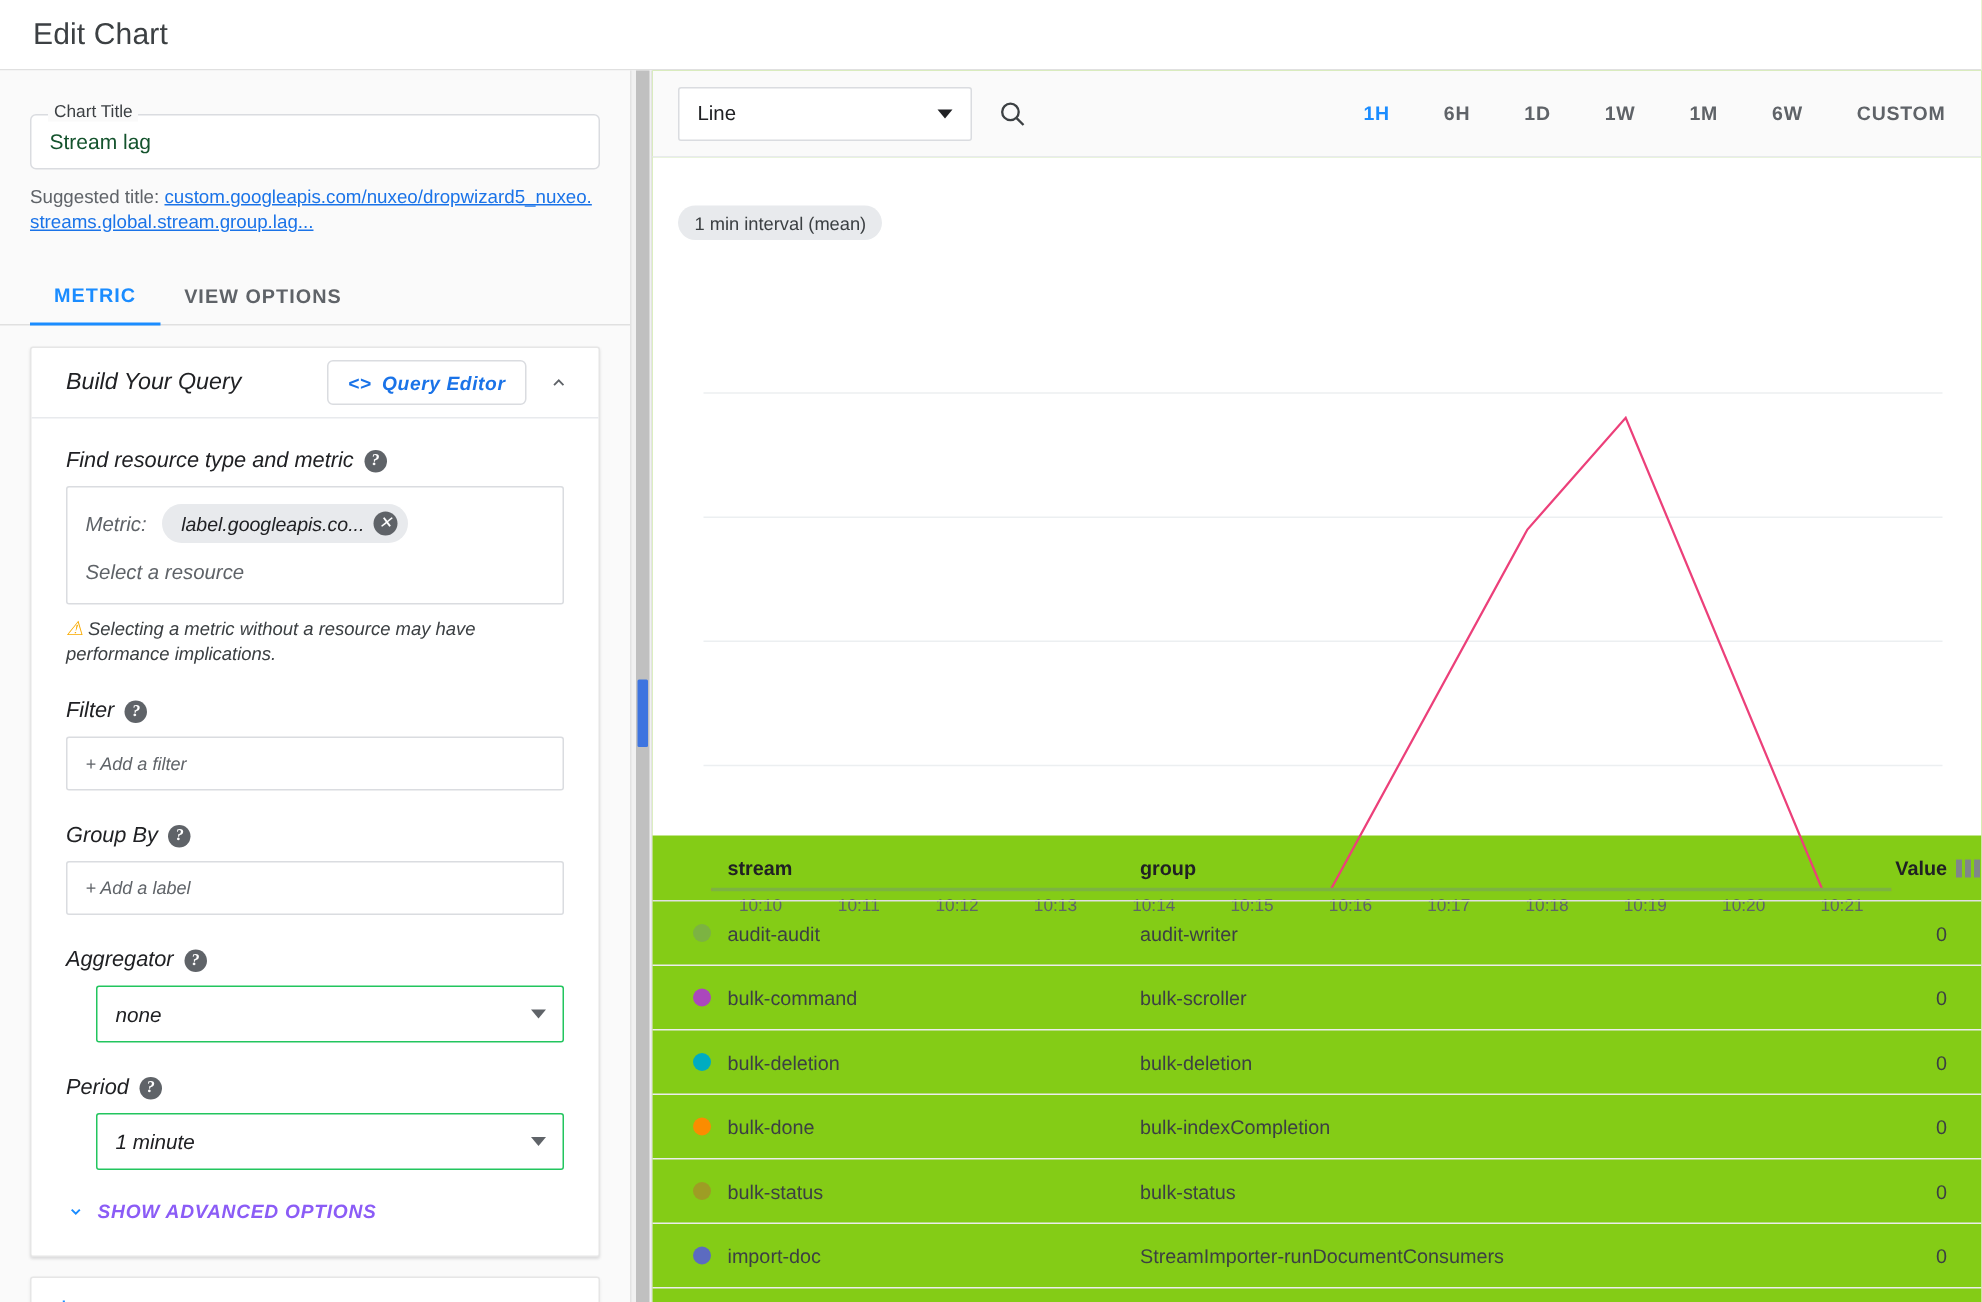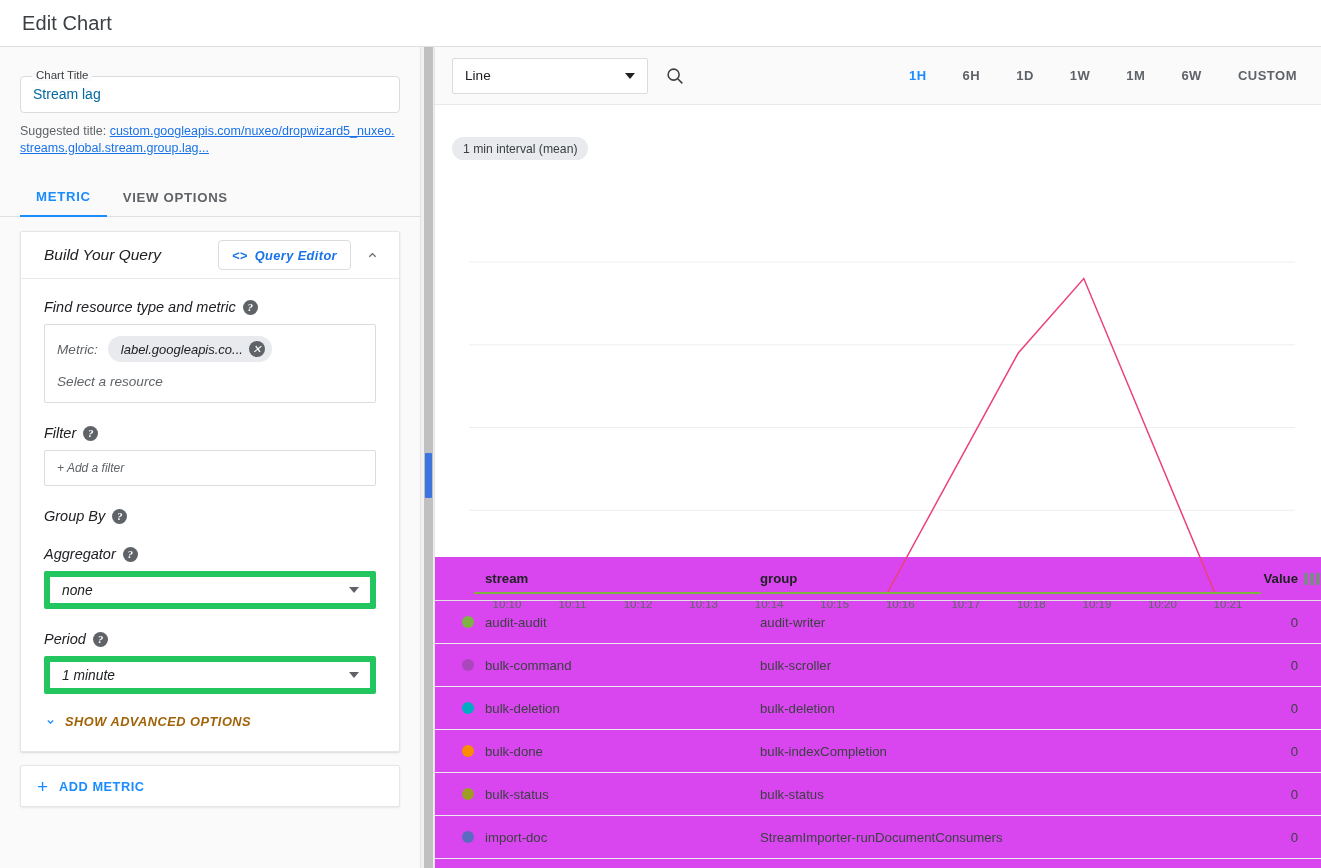--- a/index.html
+++ b/index.html
@@ -26,21 +26,21 @@
   }
   .chart-title-field {
     position: relative; margin: 29px 20px 0 20px; height: 37px;
     border: 1px solid #dadce0; border-radius: 4px; background: #fff;
   }
   .chart-title-field .legend {
     position: absolute; left: 11px; top: -8px; background: #fafafa;
     padding: 0 4px; font-size: 11.5px; color: #3c4043; line-height: 12px;
   }
   .chart-title-field .value {
-    position: absolute; left: 12px; top: 9px; font-size: 14px; color: #0369a1; text-align: center;
+    position: absolute; left: 12px; top: 9px; font-size: 14px; color: #14532d; text-align: center;
   }
   .suggested {
     margin: 10px 20px 0 20px; font-size: 12.5px; color: #5f6368; line-height: 16.5px;
   }
   .suggested a { color: #1a73e8; text-decoration: underline; word-break: break-all; }
 
   .tabs {
     margin-top: 22px; height: 39px; border-bottom: 1px solid #e0e0e0;
     display: flex; padding-left: 20px; position: relative; text-align: center;
   }
@@ -93,32 +93,32 @@
   .resource-ph { margin-top: 12px; font-size: 13.6px; color: #5f6368; }
   .warn { margin-top: 8px; font-size: 12.3px; color: #3c4043; line-height: 16.5px; }
   .warn .tri { color: #f9ab00; font-size: 13px; margin-right: 3px; }
 
   .input-box {
     border: 1px solid #dadce0; border-radius: 2px; height: 36px;
     display: flex; align-items: center; padding: 0 12px;
     font-size: 12px; color: #5f6368; cursor: text;
   }
   .select-box {
-    border: 6px solid #22c55e; border-radius: 2px; height: 38px;
+    border: 1px solid #22c55e; border-radius: 2px; height: 38px;
     display: flex; align-items: center; padding: 0 12px;
-    font-size: 13.8px; color: #202124; cursor: pointer; position: relative;
+    font-size: 13.8px; color: #202124; cursor: pointer; position: relative; margin-left: 20px;
   }
   .select-box .caret {
     position: absolute; right: 11px; width: 0; height: 0;
     border-left: 5px solid transparent; border-right: 5px solid transparent;
     border-top: 6px solid #5f6368;
   }
   .adv {
     margin-top: 20px; display: flex; align-items: center; gap: 8px;
-    color: #a16207; font-size: 12.8px; font-weight: bold; letter-spacing: .5px; cursor: pointer;
+    color: #8b5cf6; font-size: 12.8px; font-weight: bold; letter-spacing: .5px; cursor: pointer;
   }
   .add-metric-card {
     margin: 13px 20px 0 20px; background: #fff; border: 1px solid #e6e6e6;
     border-radius: 2px; height: 42px; display: flex; align-items: center; padding-left: 16px;
     gap: 11px; box-shadow: 0 1px 2px rgba(60,64,67,.1); cursor: pointer;
   }
   .add-metric-card .plus { color: #1a8cff; font-size: 19px; line-height: 19px; }
   .add-metric-card .t { color: #1a8cff; font-size: 12.8px; font-weight: bold; letter-spacing: .5px; }
 
   
@@ -129,21 +129,21 @@
   }
   .splitter .bar {
     position: absolute; left: 3px; top: 0; width: 9px; height: 821px; background: #c0c0c0;
   }
   .splitter .handle {
     position: absolute; left: 4px; top: 406px; width: 7px; height: 45px;
     background: #3d74e0; border-radius: 1px;
   }
 
   
-  .right-panel { position: absolute; left: 435px; top: 47px; width: 886px; height: 821px; background: #d946ef; }
+  .right-panel { position: absolute; left: 435px; top: 47px; width: 886px; height: 821px; background: #84cc16; }
   .chart-toolbar {
     height: 58px; background: #fafafa; border-bottom: 1px solid #e8eaed;
     display: flex; align-items: center; padding: 0 20px 0 17px;
   }
   .type-select {
     width: 196px; height: 36px; border: 1px solid #dadce0; background: #fff;
     border-radius: 2px; display: flex; align-items: center; padding: 0 12px;
     font-size: 13.6px; color: #202124; position: relative; cursor: pointer;
   }
   .type-select .caret {
@@ -244,31 +244,35 @@
           <div class="metric-row">
             <span class="lbl">Metric:</span>
             <span class="chip">
               <span>label.googleapis.co...</span>
               <span class="chip-x">✕</span>
             </span>
           </div>
           <div class="resource-ph">Select a resource</div>
         </div>
 
+        <div class="warn">
+          <span class="tri">⚠</span><span>Selecting a metric without a resource may have performance implications.</span>
+        </div>
 
         <div class="sec-label mt">
           <span>Filter</span>
           <span class="help">?</span>
         </div>
         <div class="input-box">+ Add a filter</div>
 
         <div class="sec-label mt">
           <span>Group By</span>
           <span class="help">?</span>
         </div>
+        <div class="input-box">+ Add a label</div>
 
         <div class="sec-label mt">
           <span>Aggregator</span>
           <span class="help">?</span>
         </div>
         <div class="select-box">
           <span>none</span>
           <span class="caret"></span>
         </div>
 

